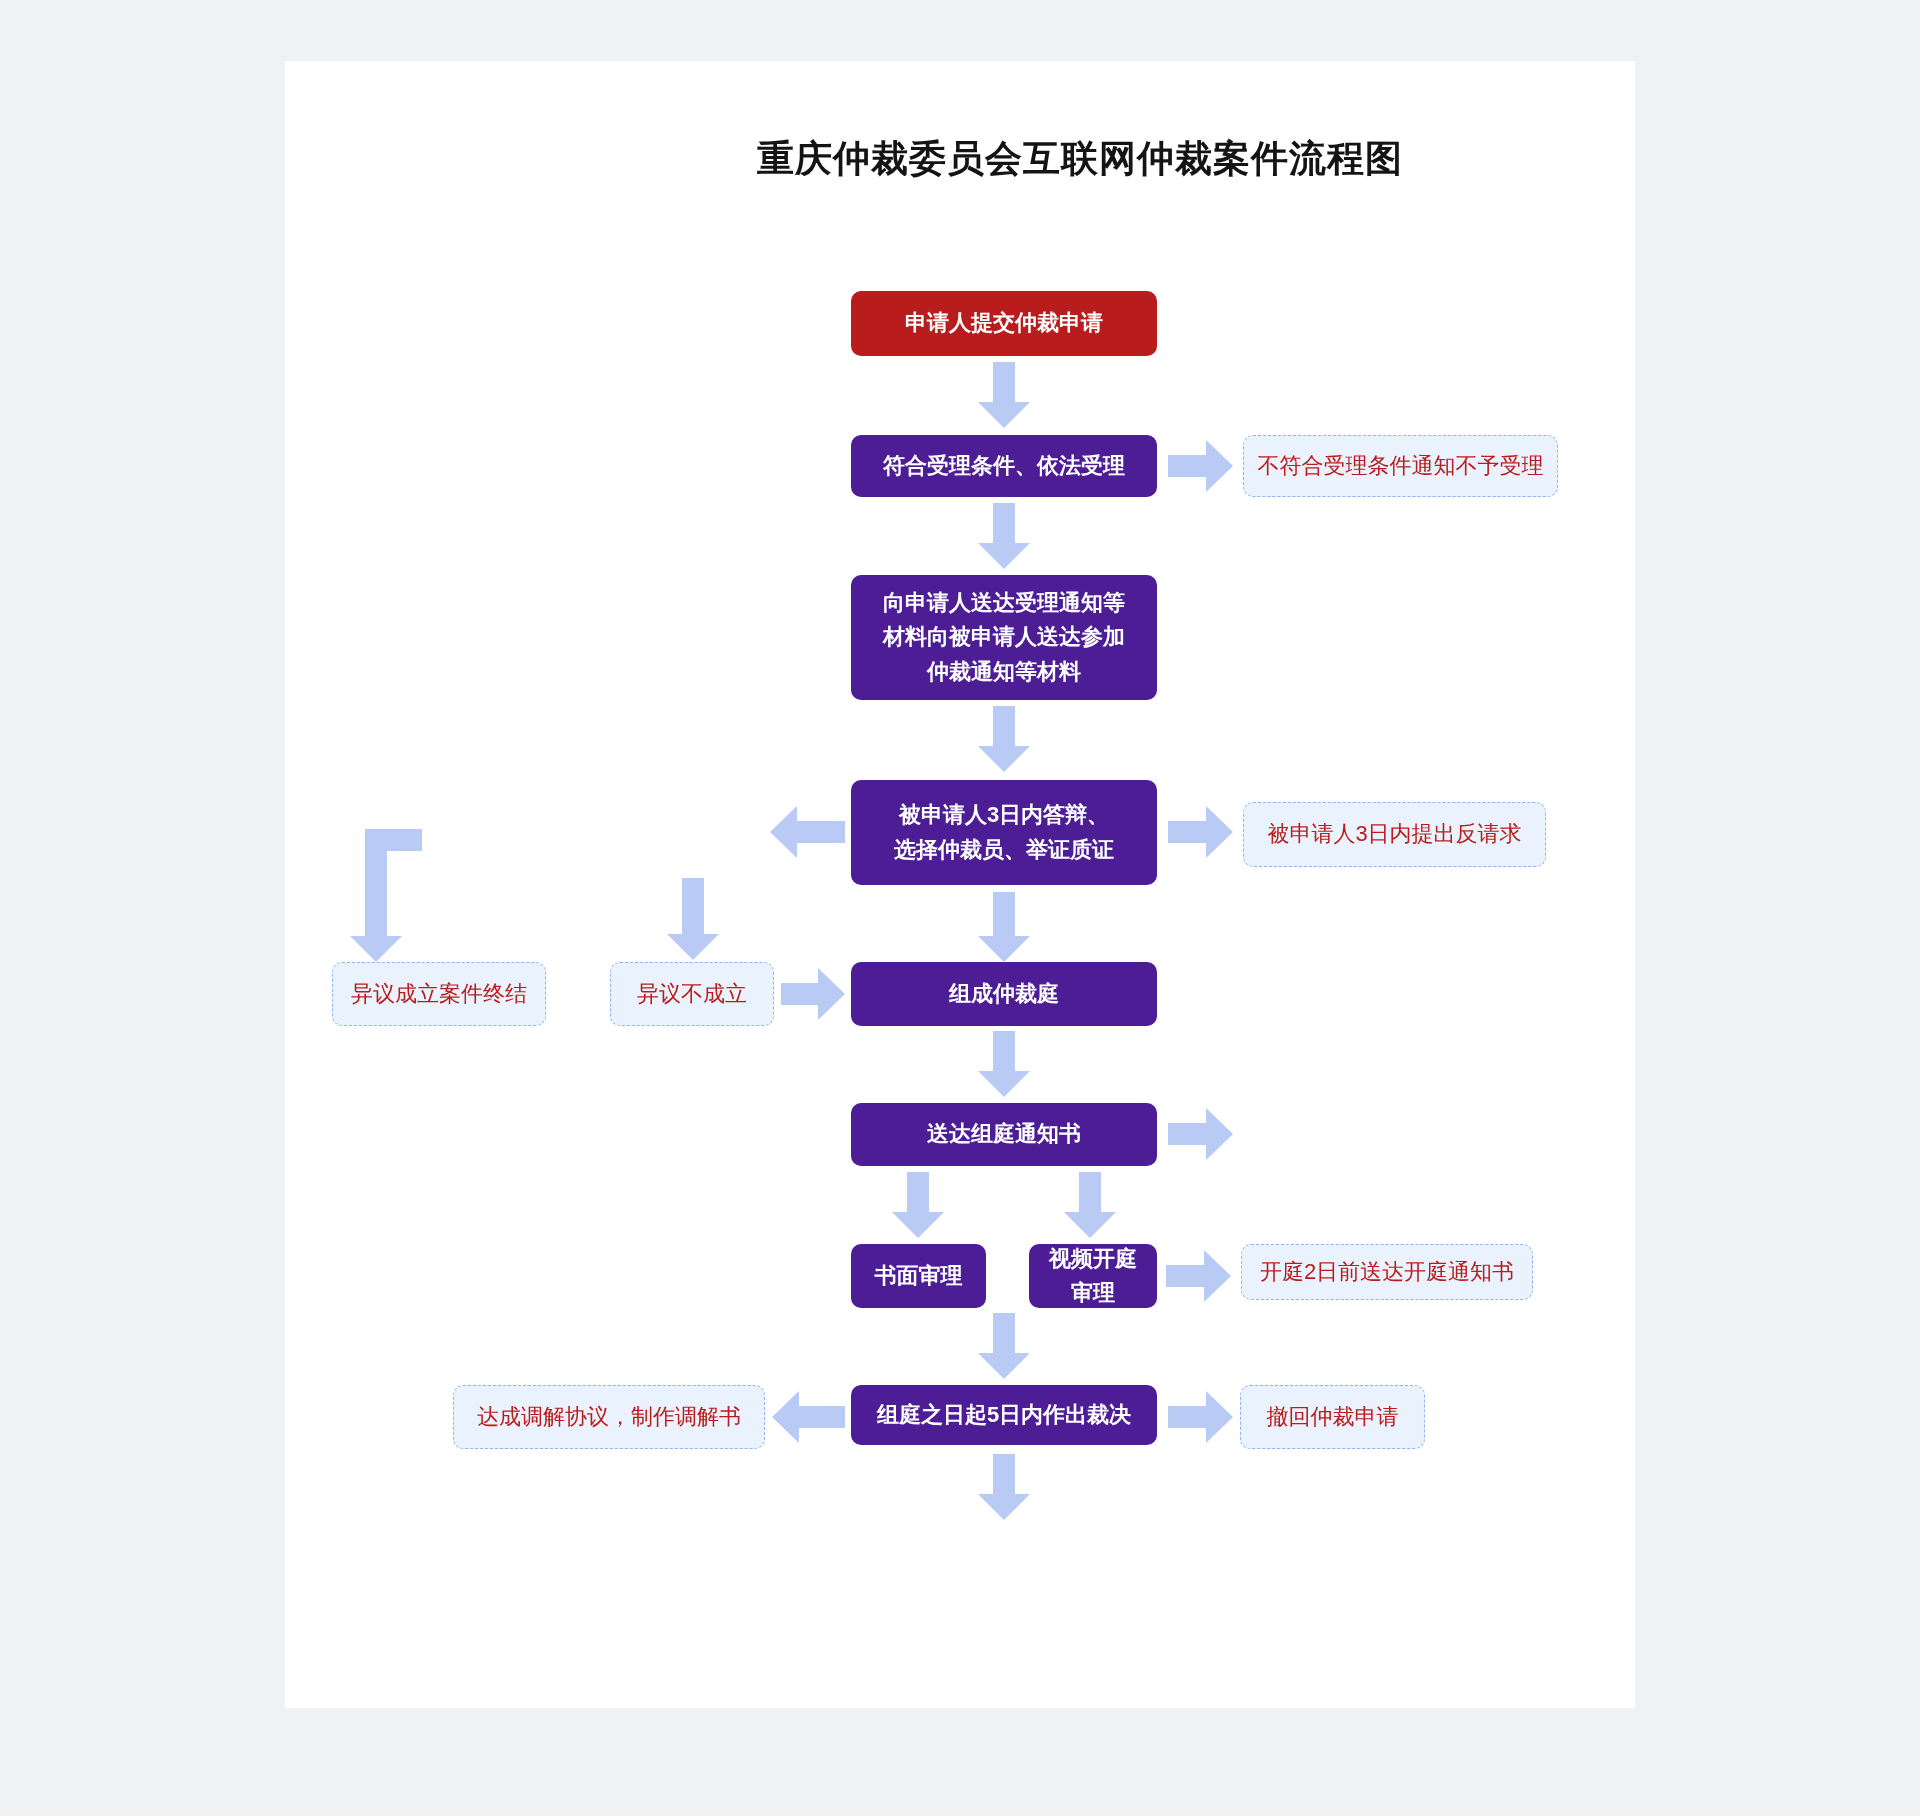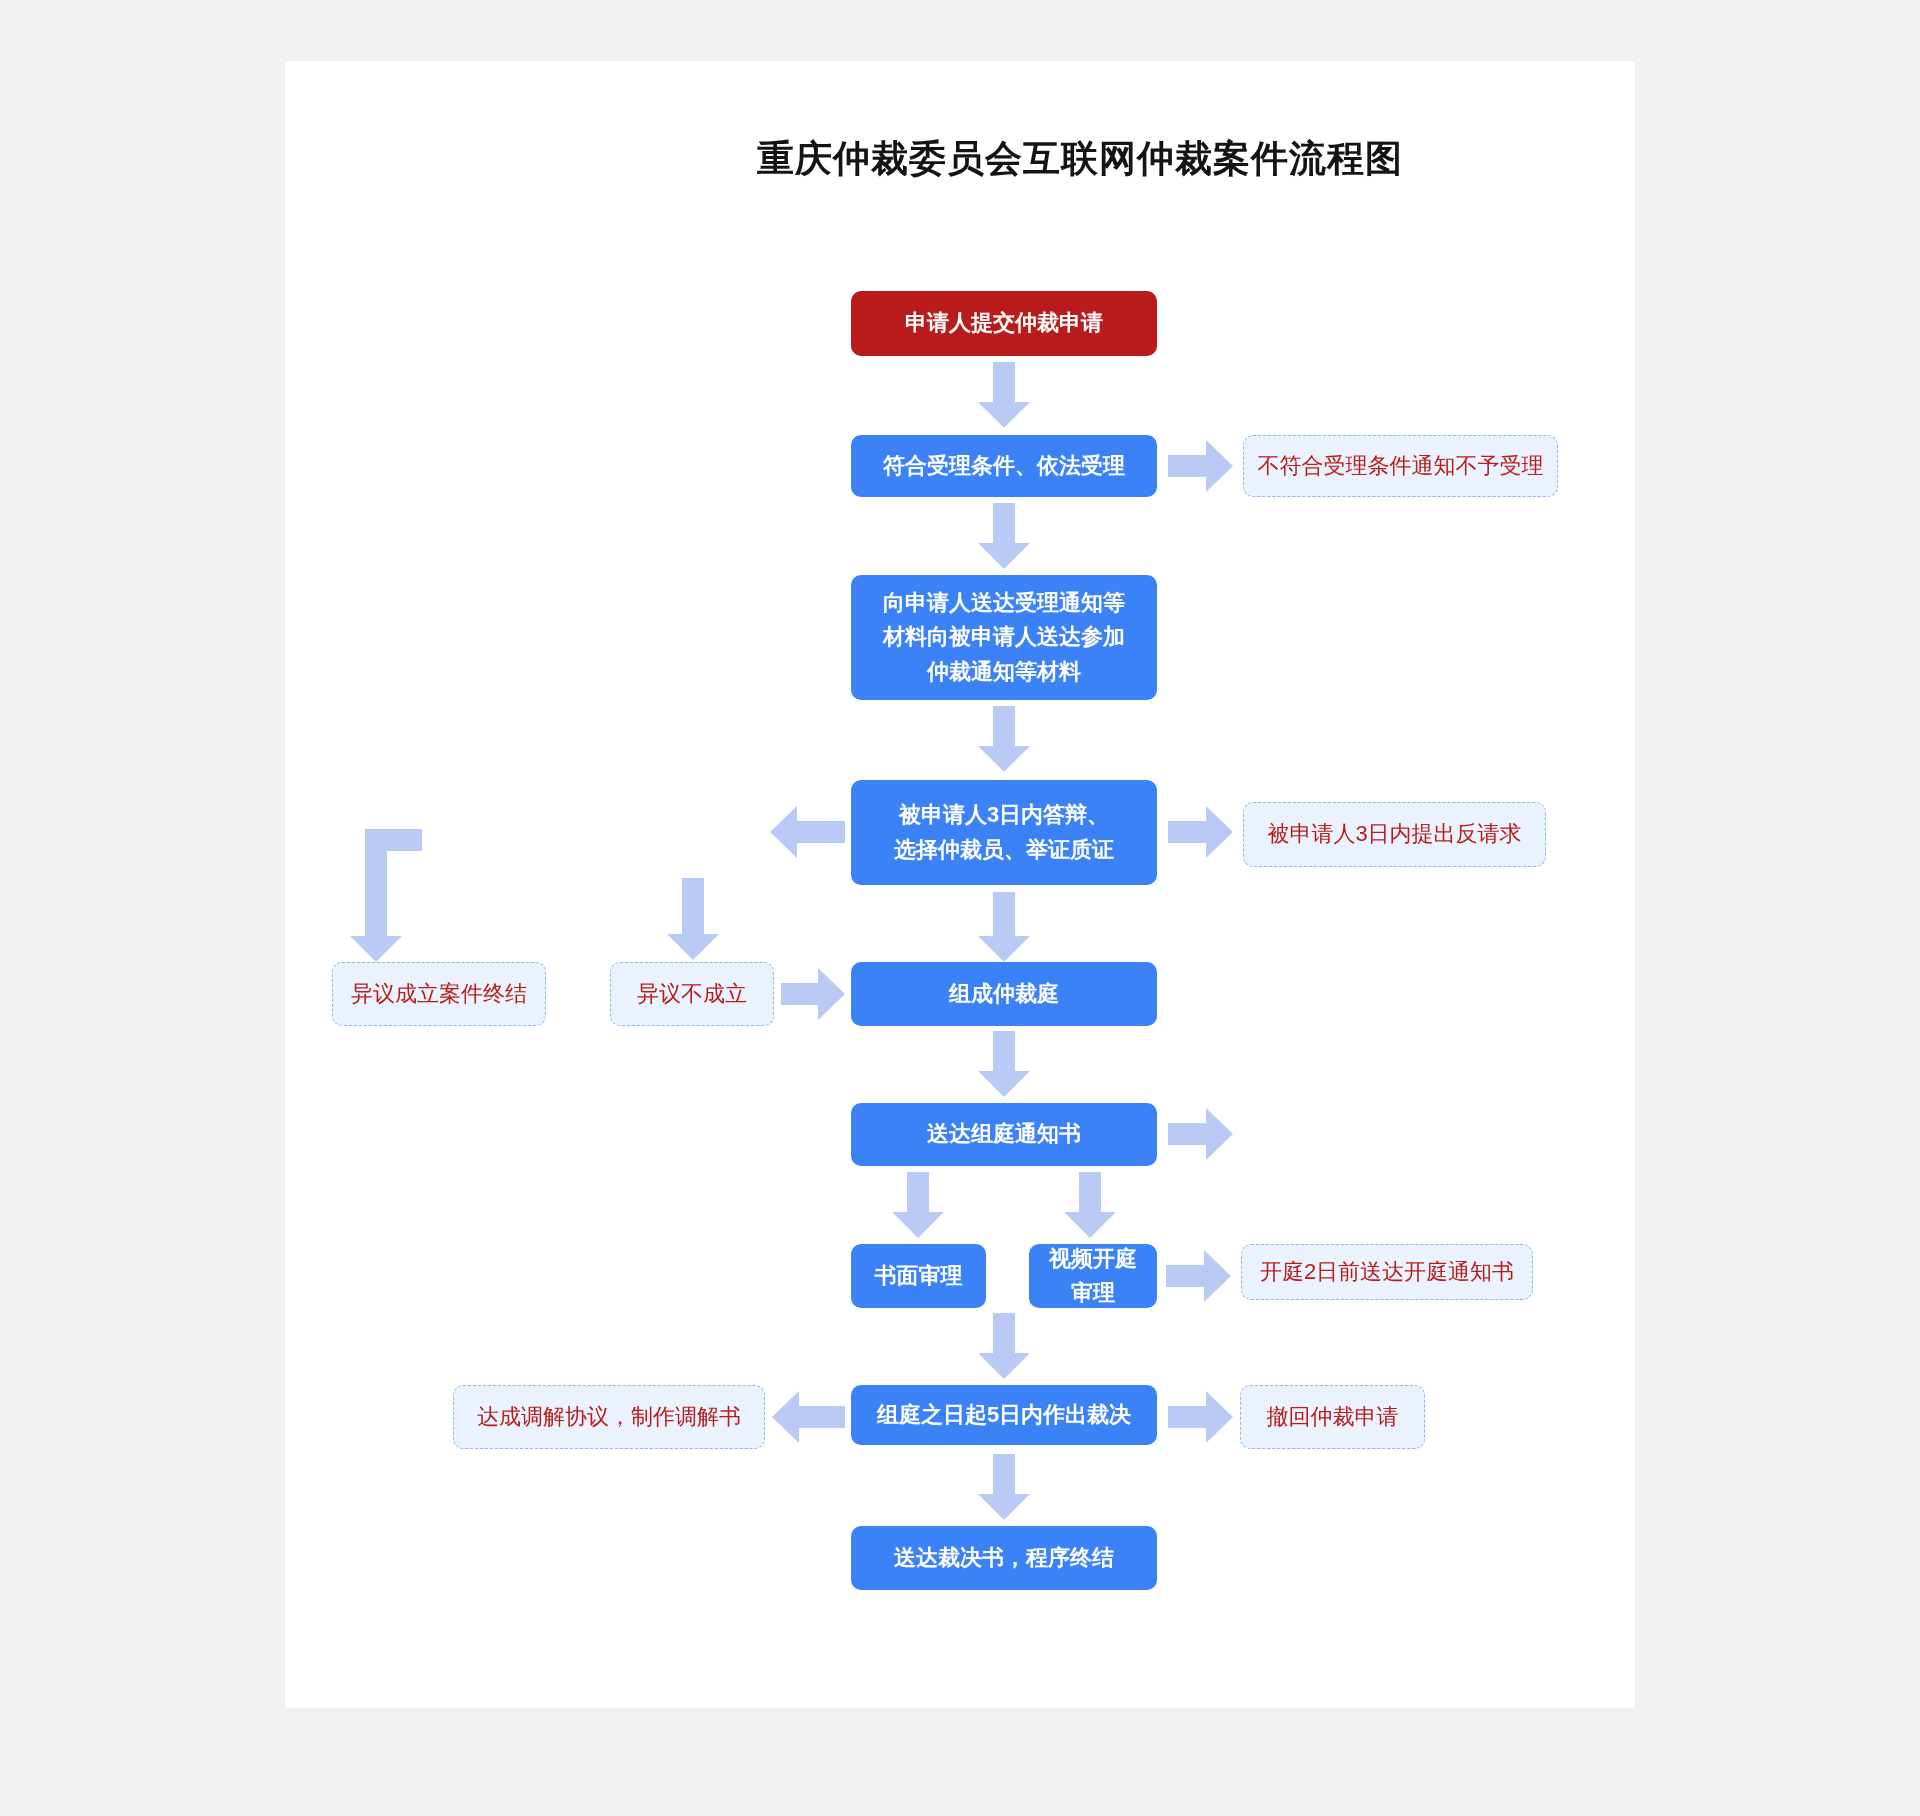--- a/index.html
+++ b/index.html
@@ -18,21 +18,21 @@
     position:absolute;left:729px;top:134px;
     font-size:37px;font-weight:700;color:#141414;letter-spacing:1px;
     white-space:nowrap;
     margin-left:28px;
   }
   .node{
     position:absolute;display:flex;align-items:center;justify-content:center;
     text-align:center;border-radius:10px;box-sizing:border-box;
     white-space:pre-line;line-height:1.55;
   }
-  .solid{background:#3b82f6;color:#ffffff;font-size:22px;font-weight:600;}
+  .solid{background:#4c1d95;color:#ffffff;font-size:22px;font-weight:600;}
   .solid.primary{background:#b91c1c;}
   .callout{
     background:#eaf3fd;border:1.5px dashed #8fb4f5;color:#b91c1c;
     font-size:22px;font-weight:400;white-space:nowrap;
   }
   .arrow-v{position:absolute;width:52px;display:flex;flex-direction:column;align-items:center;}
   .arrow-v .stem{width:22px;background:#b9cbf5;}
   .arrow-v .head{width:0;height:0;border-left:26px solid transparent;border-right:26px solid transparent;border-top:26px solid #b9cbf5;}
   .arrow-h{position:absolute;height:52px;display:flex;align-items:center;}
   .arrow-h .stem{height:22px;background:#b9cbf5;}
@@ -64,21 +64,20 @@
 
   <div class="node solid" style="left:851px;top:1103px;width:306px;height:63px">送达组庭通知书</div>
 
   <div class="node solid" style="left:851px;top:1244px;width:135px;height:64px">书面审理</div>
 
   <div class="node solid" style="left:1029px;top:1244px;width:128px;height:64px">视频开庭
 审理</div>
 
   <div class="node solid" style="left:851px;top:1385px;width:306px;height:60px">组庭之日起5日内作出裁决</div>
 
-  <div class="node solid" style="left:851px;top:1526px;width:306px;height:64px">送达裁决书，程序终结</div>
 
   <div class="node callout" style="left:1243px;top:435px;width:315px;height:62px">不符合受理条件通知不予受理</div>
 
 
   <div class="node callout" style="left:1243px;top:802px;width:303px;height:65px">被申请人3日内提出反请求</div>
 
   <div class="node callout" style="left:332px;top:962px;width:214px;height:64px">异议成立案件终结</div>
 
   <div class="node callout" style="left:610px;top:962px;width:164px;height:64px">异议不成立</div>
 

